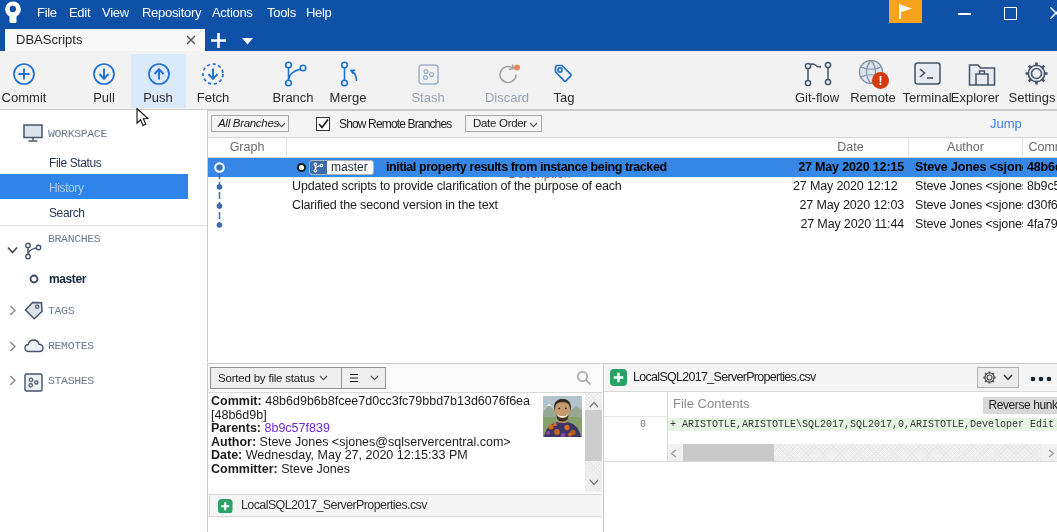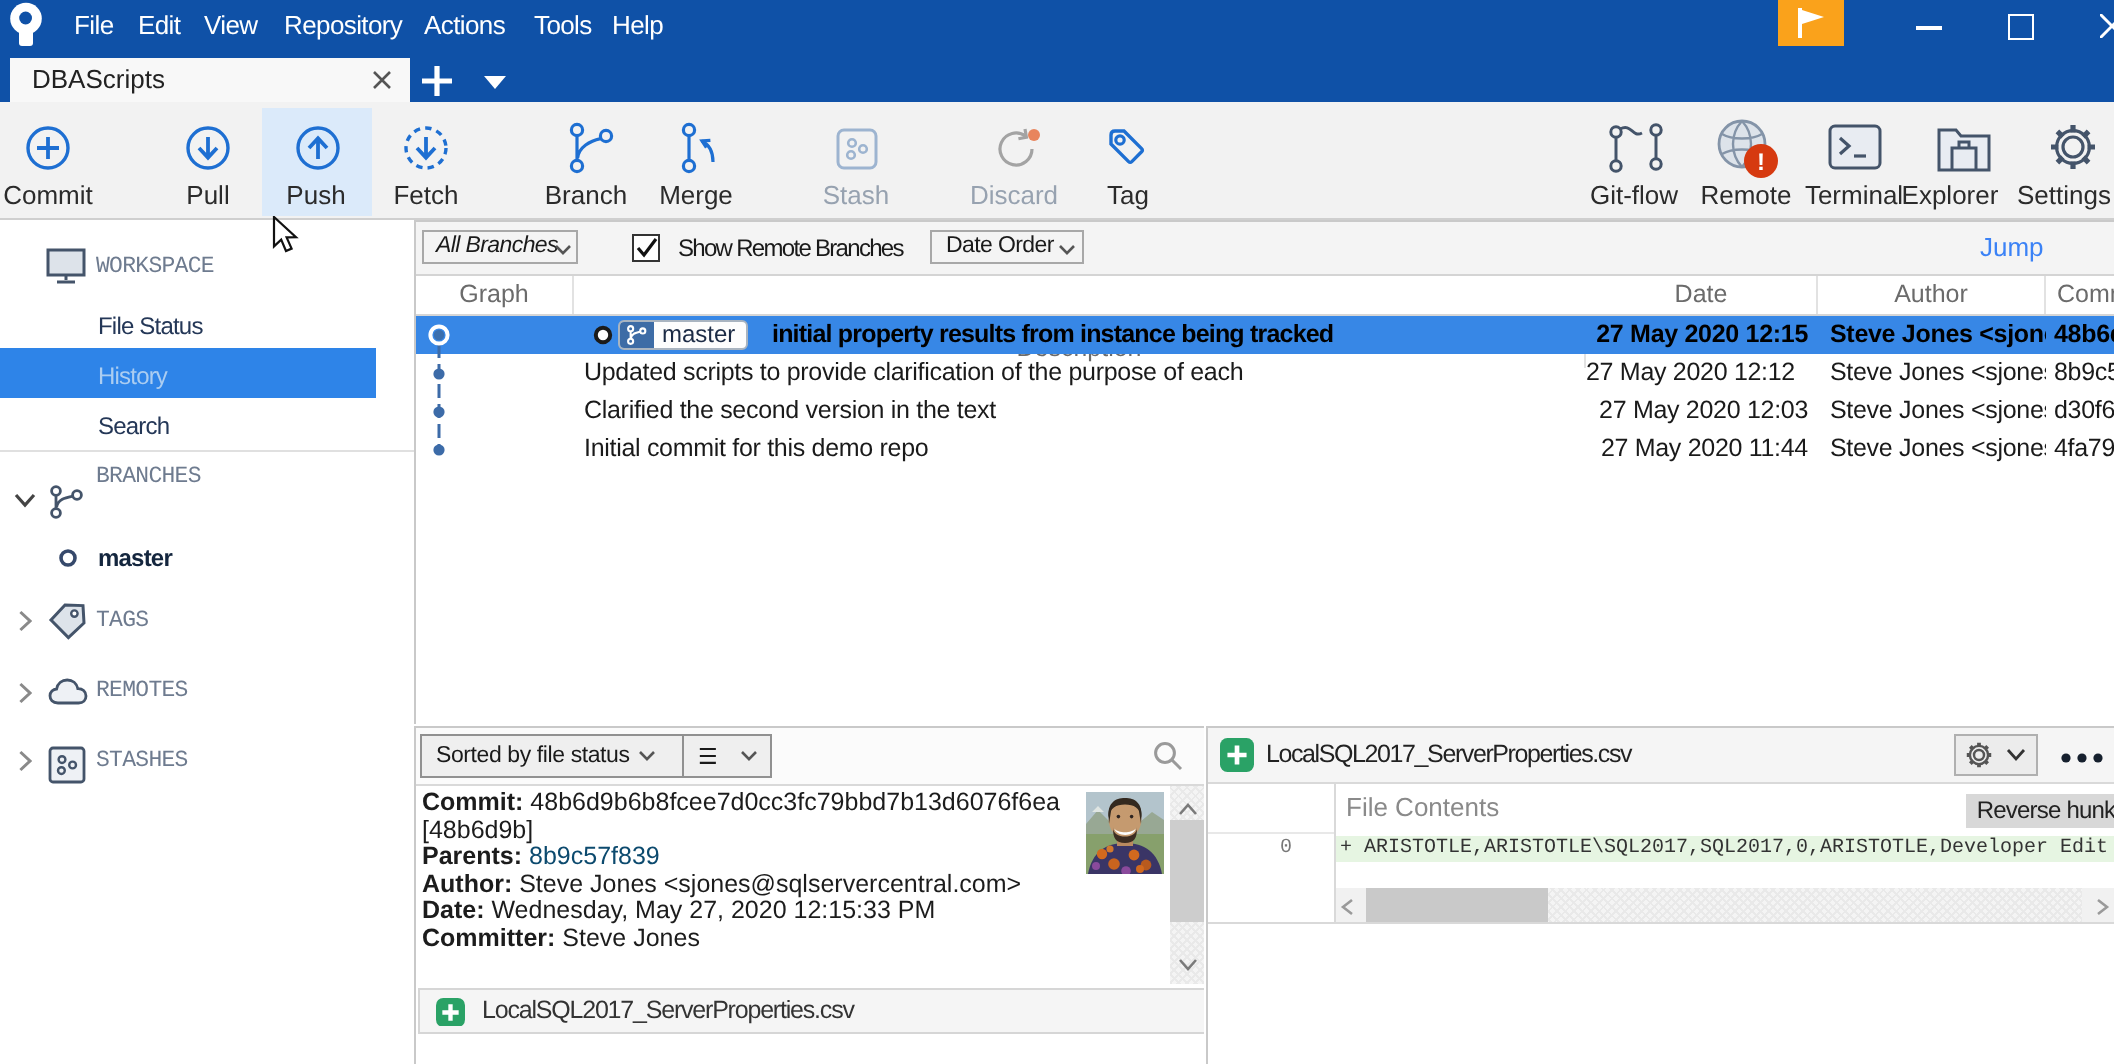--- a/index.html
+++ b/index.html
@@ -248,21 +248,20 @@
  </div>
 
  <div class="abs row" style="left:84px;top:66px;width:501px;">Updated scripts to provide clarification of the purpose of each</div>
  <div class="abs row" style="left:585px;top:66px;width:111px;text-align:left;">27 May 2020 12:12</div>
  <div class="abs row" style="left:707px;top:66px;width:108px;">Steve Jones &lt;sjones@</div>
  <div class="abs row" style="left:819px;top:66px;width:38px;">8b9c57f8</div>
  <div class="abs row" style="left:84px;top:85px;width:501px;">Clarified the second version in the text</div>
  <div class="abs row" style="left:585px;top:85px;width:111px;text-align:right;">27 May 2020 12:03</div>
  <div class="abs row" style="left:707px;top:85px;width:108px;">Steve Jones &lt;sjones@</div>
  <div class="abs row" style="left:819px;top:85px;width:38px;">d30f69b2</div>
- <div class="abs row" style="left:84px;top:104px;width:501px;">Initial commit for this demo repo</div>
  <div class="abs row" style="left:585px;top:104px;width:111px;text-align:right;">27 May 2020 11:44</div>
  <div class="abs row" style="left:707px;top:104px;width:108px;">Steve Jones &lt;sjones@</div>
  <div class="abs row" style="left:819px;top:104px;width:38px;">4fa79c3d</div>
 
  <svg class="abs" style="left:0px;top:47px" width="20" height="76" viewBox="0 0 20 76">
   <path d="M11.5,14 V67" stroke="#3c6ba8" stroke-width="1.5" stroke-dasharray="7 3"></path>
   <circle cx="11.5" cy="9.5" r="4.3" fill="none" stroke="#fff" stroke-width="2"></circle>
   <circle cx="11.5" cy="9.5" r="2.6" fill="#3b6fae"></circle>
   <circle cx="11.5" cy="29" r="2.8" fill="#3c6ba8"></circle>
   <circle cx="11.5" cy="48" r="2.8" fill="#3c6ba8"></circle>
@@ -279,21 +278,21 @@
     </svg>
  <svg class="abs" style="left:162px;top:11px" width="9" height="6" viewBox="0 0 9 6">
       <path d="M1,1 L4.5,4.6 L8,1" fill="none" stroke="#555" stroke-width="1.3"></path>
     </svg>
  <svg class="abs" style="left:368px;top:6px" width="16" height="16" viewBox="0 0 16 16">
   <circle cx="6.5" cy="6.5" r="4.7" fill="none" stroke="#9a9a9a" stroke-width="1.5"></circle>
   <path d="M10,10 L14.5,14.5" stroke="#9a9a9a" stroke-width="1.5"></path>
  </svg>
  <div class="abs" style="left:3px;top:31px;width:330px;font-size:12.5px;line-height:13.5px;color:#1c1c1c;">
   <b>Commit:</b> 48b6d9b6b8fcee7d0cc3fc79bbd7b13d6076f6ea<br>[48b6d9b]<br>
-  <b>Parents:</b> <span style="color:#0c4a6e">8b9c57f839</span><br>
+  <b>Parents:</b> <span style="color:#6d28d9">8b9c57f839</span><br>
   <b>Author:</b> Steve Jones &lt;sjones@sqlservercentral.com&gt;<br>
   <b>Date:</b> Wednesday, May 27, 2020 12:15:33 PM<br>
   <b>Committer:</b> Steve Jones
  </div>
  <svg class="abs" style="left:335px;top:32px" width="39" height="41" viewBox="0 0 39 41">
   <rect x="0" y="0" width="39" height="41" fill="#b3c4cc"></rect>
   <path d="M0,16 L6,9 L12,15 L19,8 L27,15 L33,10 L39,14 V24 H0 Z" fill="#98a894"></path>
   <path d="M3,10 L6,7 L9,10 Z M16,9 L19,6 L22,9 Z" fill="#dfe5e2"></path>
   <rect x="0" y="21" width="39" height="20" fill="#87a06c"></rect>
   <path d="M1,41 C3,30 10,25.5 19.5,25.5 C29,25.5 36,30 38,41 Z" fill="#3a3566"></path>

